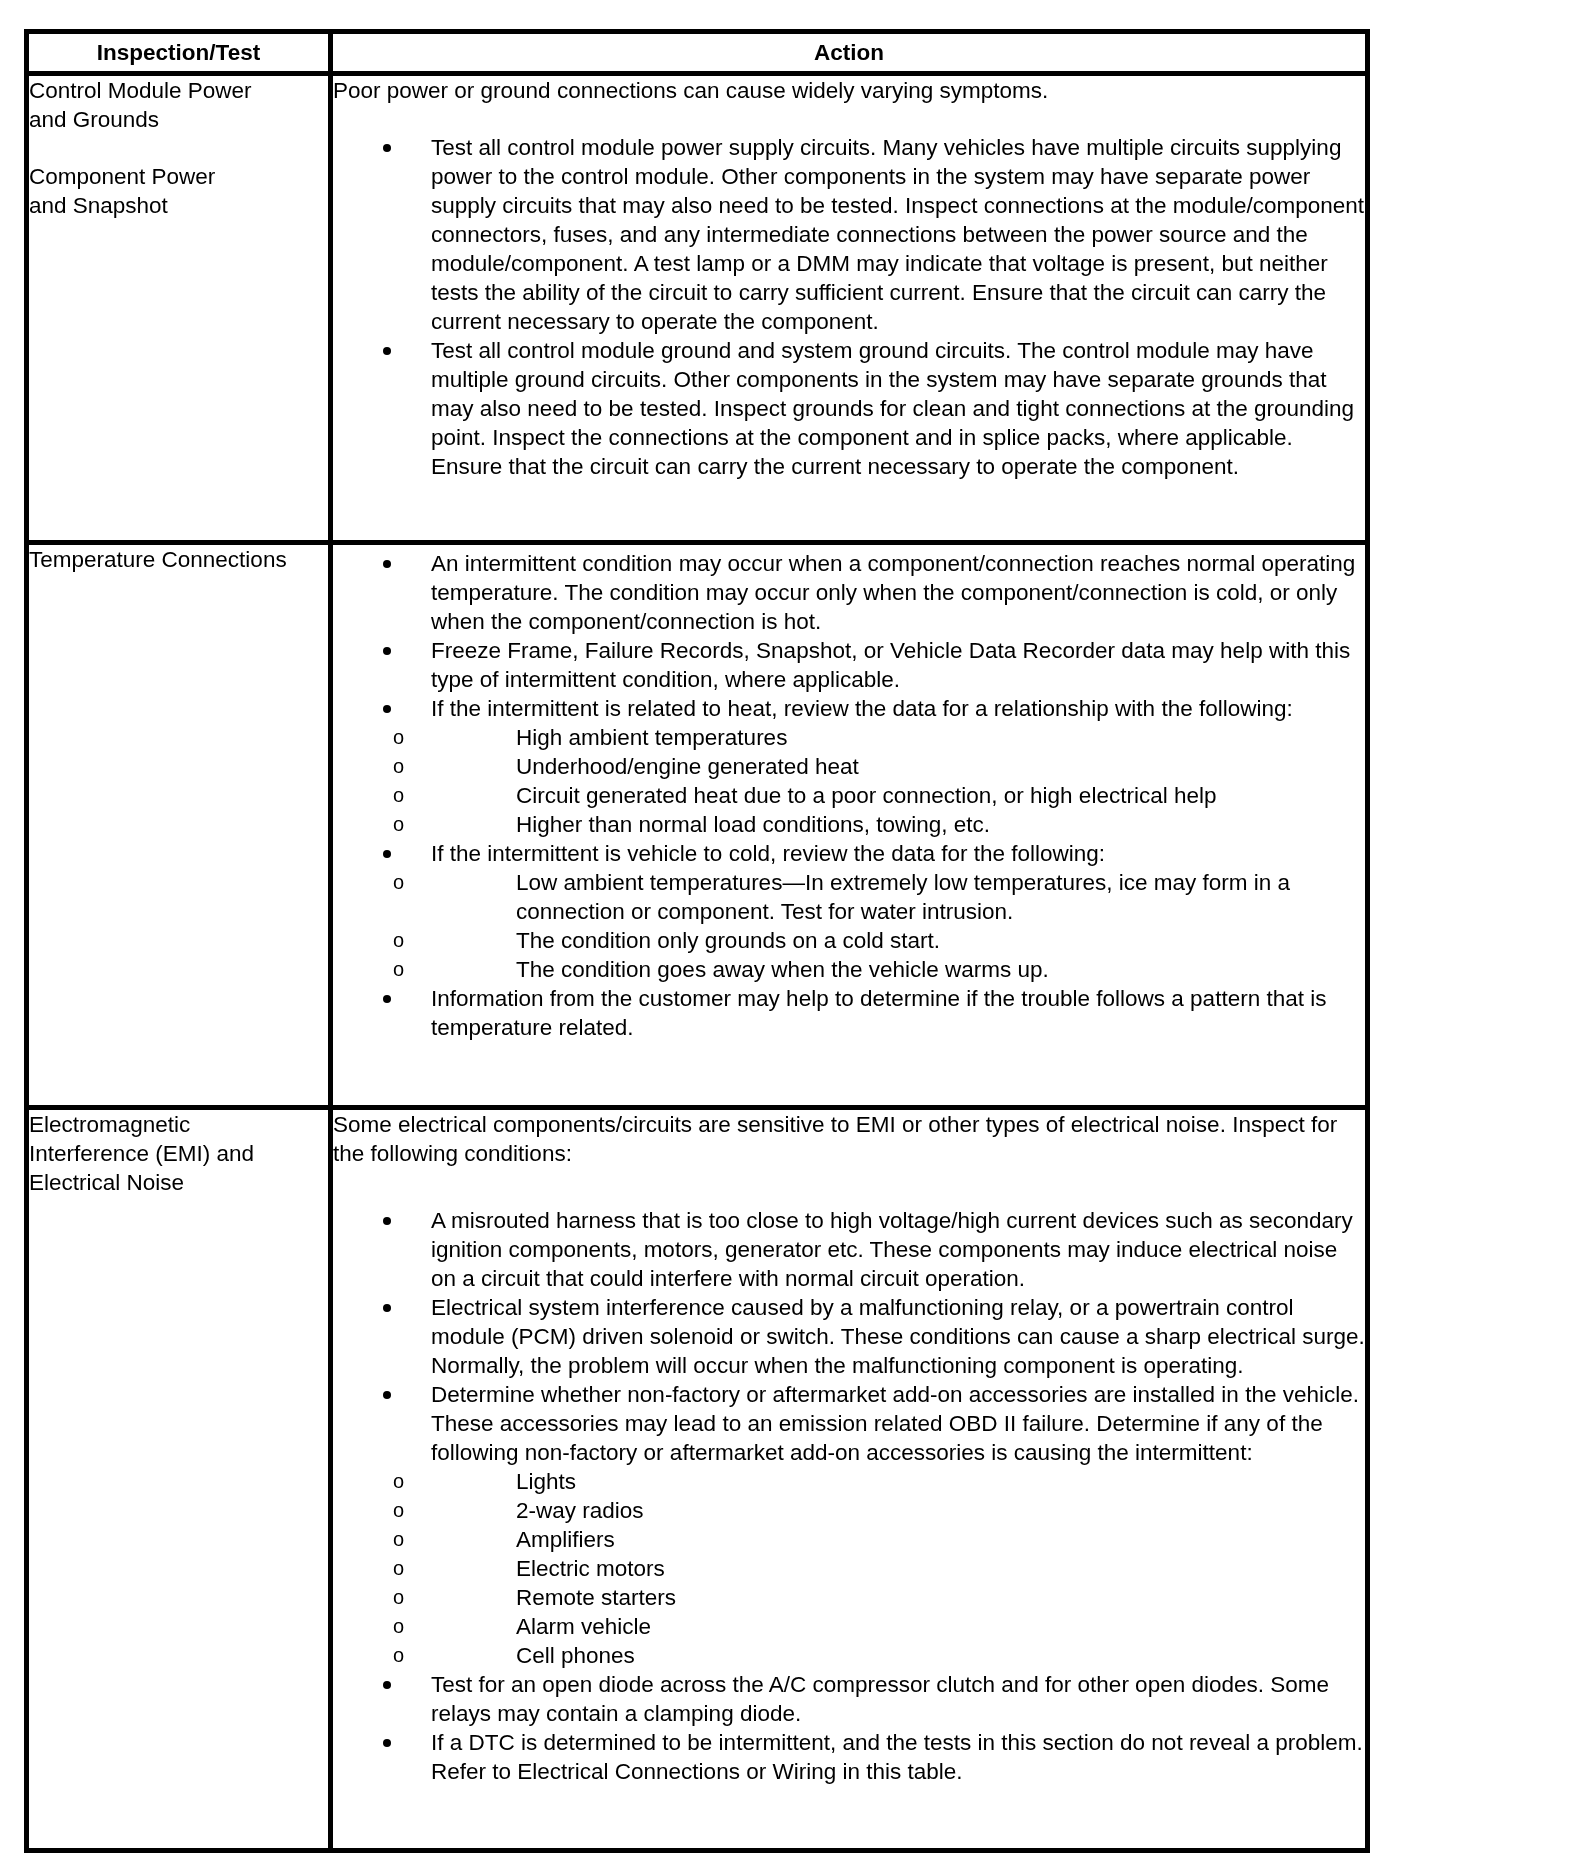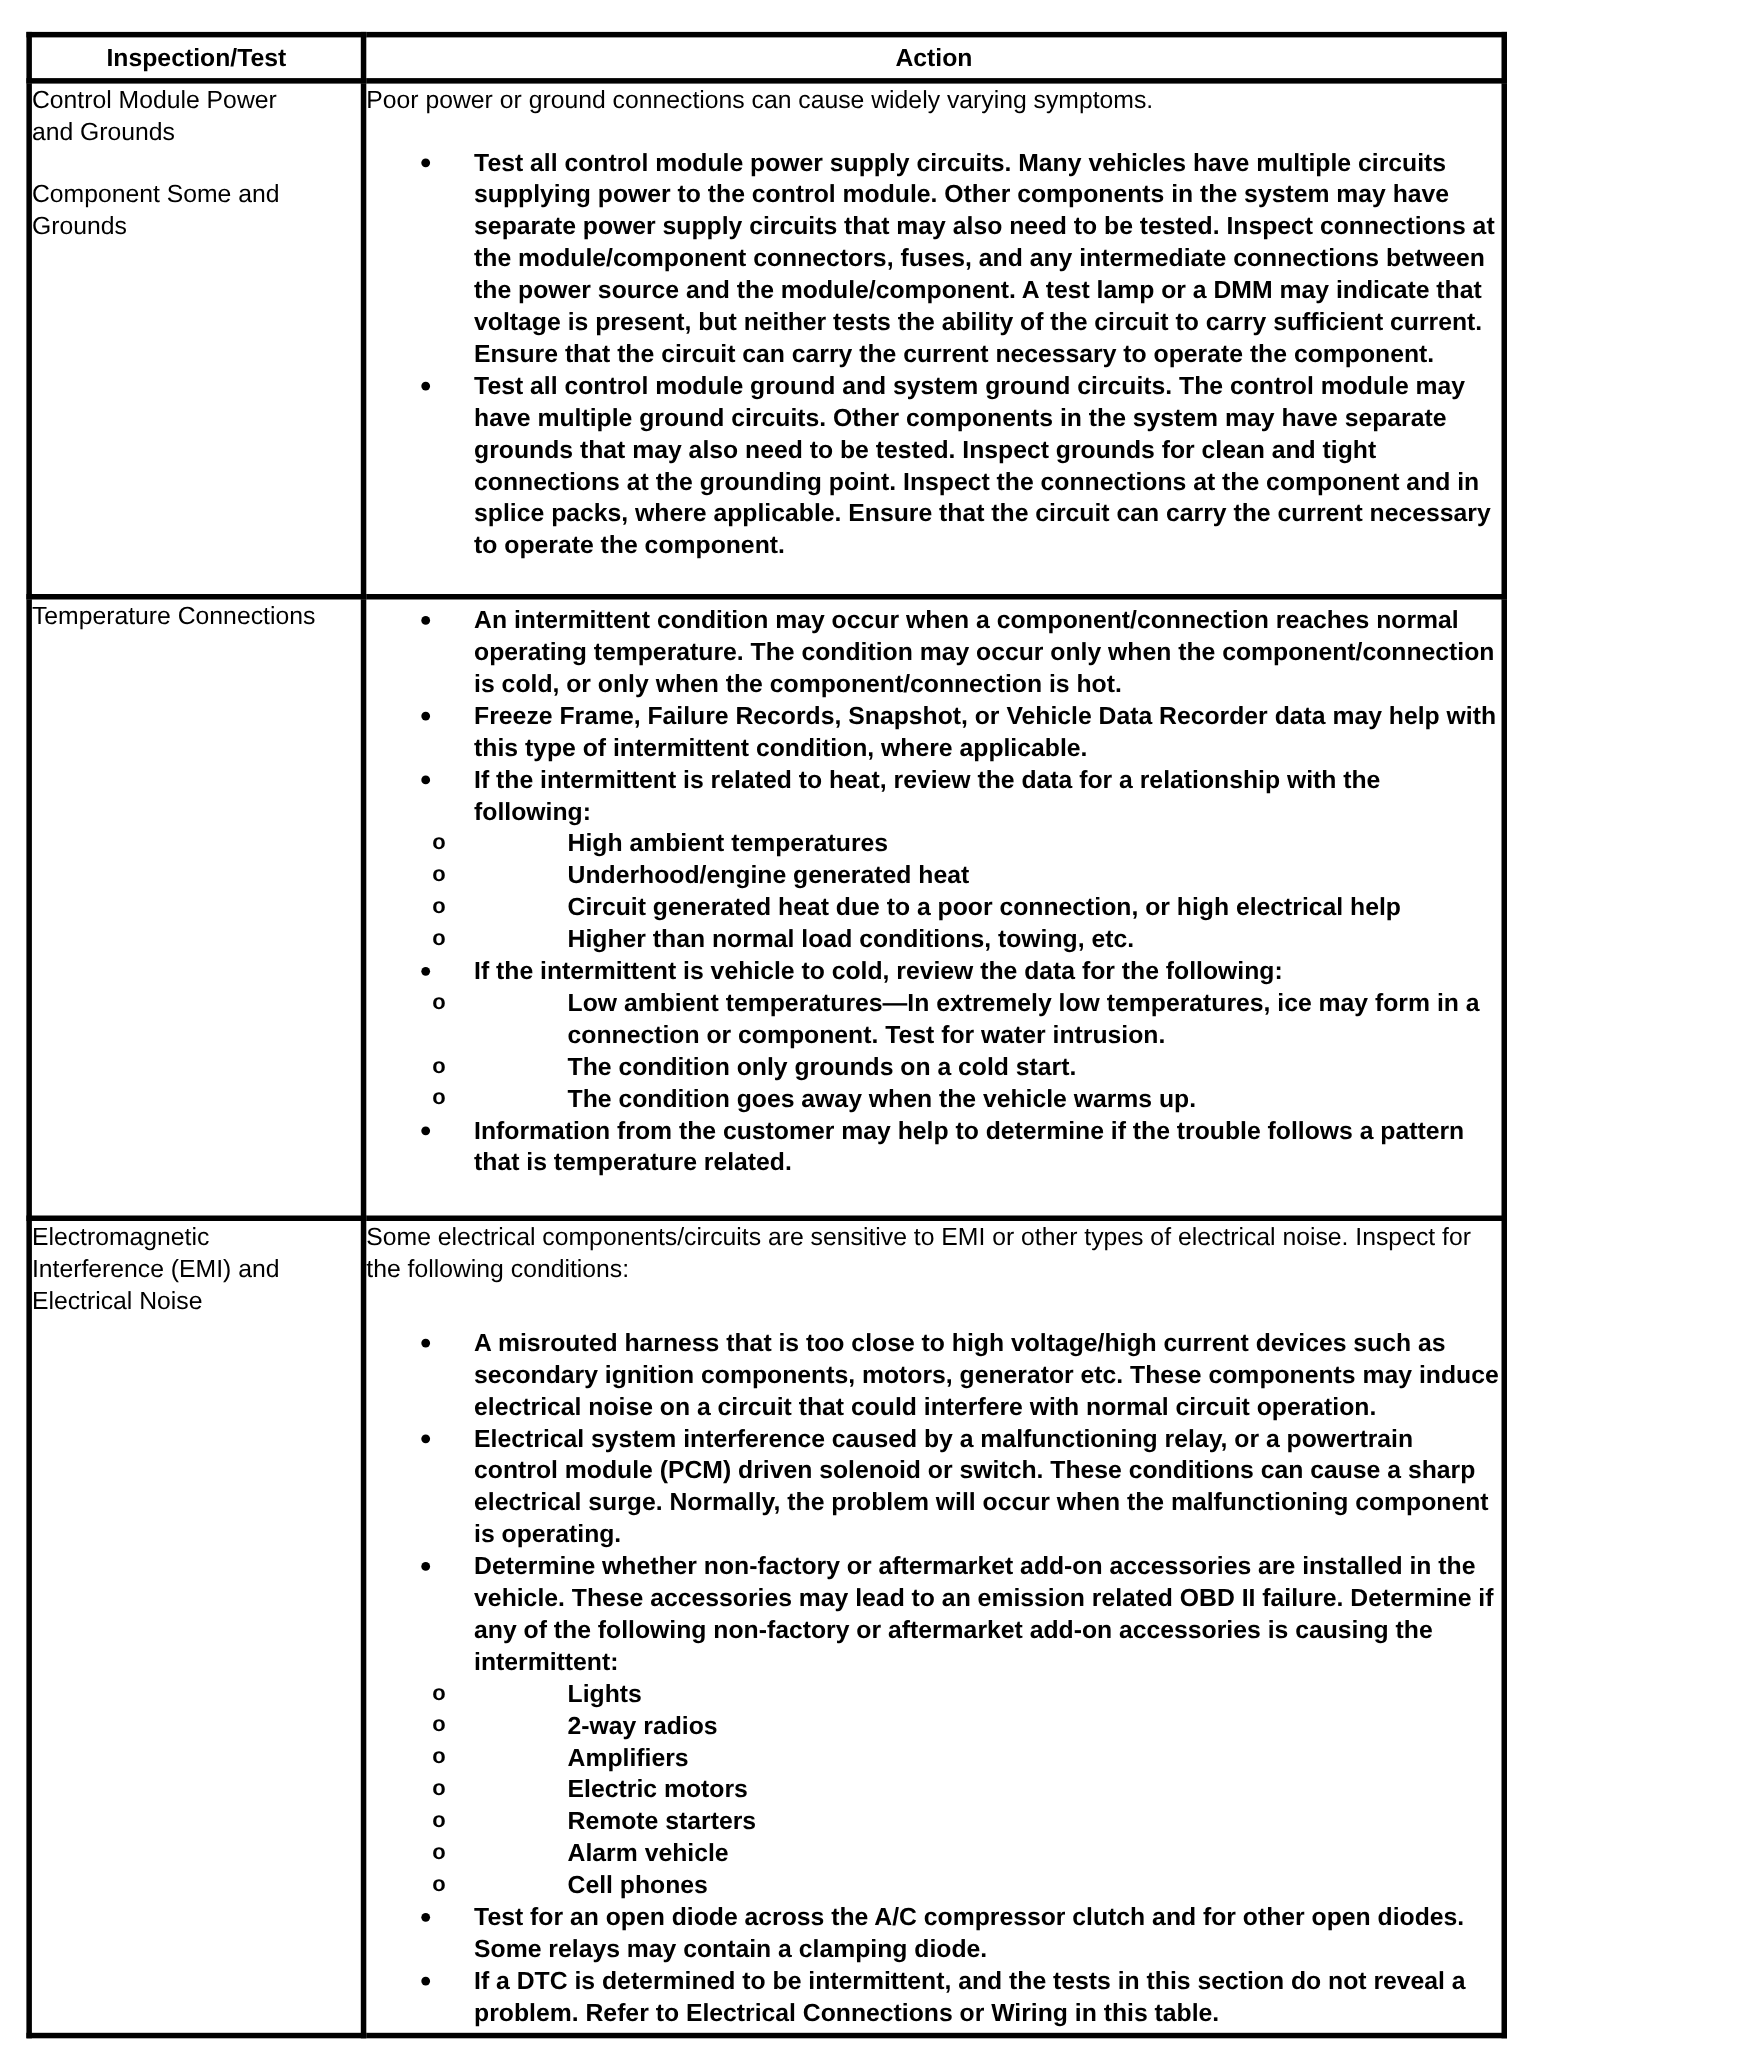--- a/index.html
+++ b/index.html
@@ -22,21 +22,21 @@
   }
   col.c1 { width: 304px; }
   .left { padding: 0 4px 0 4px; margin-top: 44px; }
   .left .gap { height: 28px; }
   .right { padding: 0 6px 0 5px; }
   .row1 td { height: 464px; }
   .row2 td { height: 560px; }
   .row3 td { height: 738px; }
   .lead { margin: 0; }
   .spacer-lead { height: 27px; }
-  ul.b { list-style: none; margin: 0; padding: 0; font-weight: bold; }
+  ul.b { list-style: none; margin: 0; padding: 0; }
   ul.b > li { position: relative; padding-left: 98px; }
   ul.b > li > .dot {
     position: absolute; left: 50px; top: 11px; width: 8px; height: 8px;
     border-radius: 50%; background: #000;
   }
   ul.sub { list-style: none; margin: 0; padding: 0; }
   ul.sub > li { position: relative; padding-left: 100px; margin-left: -98px; }
   ul.sub > li > .circ {
     position: absolute; left: 60px; top: 0; font-size: 20px;
   }
@@ -55,21 +55,21 @@
       <th>Inspection/Test</th>
       <th>Action</th>
     </tr>
   </thead>
   <tbody>
 
     <tr class="row1">
       <td class="left">
         <div style="width:230px">Control Module Power and Grounds</div>
         <div class="gap"></div>
-        <div style="width:230px">Component Some and Grounds</div>
+        <div style="width:230px">Component Power and Snapshot</div>
       </td>
       <td class="right">
         <p class="lead">Poor power or ground connections can cause widely varying symptoms.</p>
         <div class="spacer-lead" style="height:28px"></div>
         <ul class="b">
           <li>
             <span class="dot"></span>
             <span>Test all control module power supply circuits. Many vehicles have multiple circuits supplying power to the control module. Other components in the system may have separate power supply circuits that may also need to be tested. Inspect connections at the module/component connectors, fuses, and any intermediate connections between the power source and the module/component. A test lamp or a DMM may indicate that voltage is present, but neither tests the ability of the circuit to carry sufficient current. Ensure that the circuit can carry the current necessary to operate the component.</span>
           </li>
           <li>

